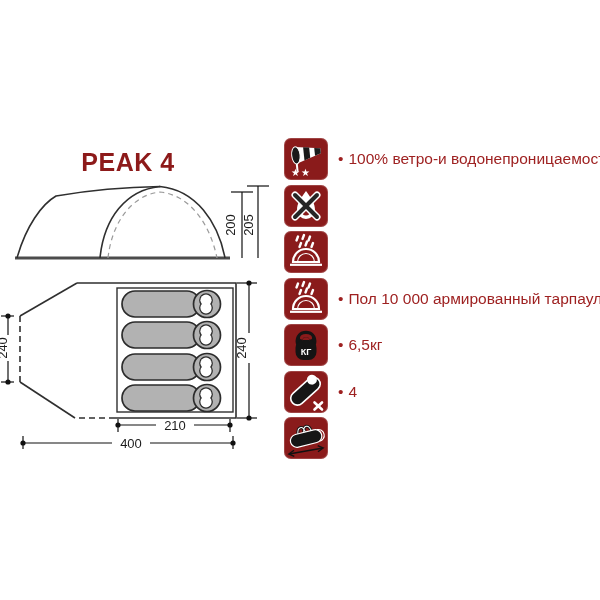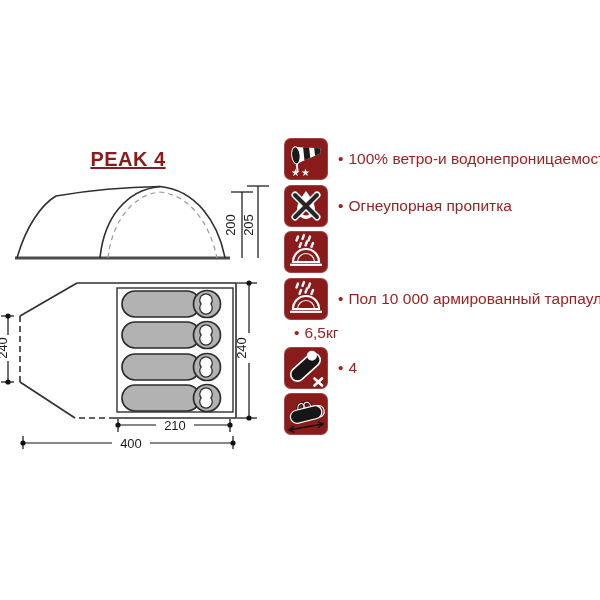--- a/index.html
+++ b/index.html
@@ -1,19 +1,19 @@
 <!DOCTYPE html>
 <html><head>
 <meta charset="utf-8">
 <style>
   html,body{margin:0;padding:0;background:#fff;}
   .screen{position:relative;width:600px;height:600px;background:#fff;overflow:hidden;
           font-family:"Liberation Sans",sans-serif;}
   .title{position:absolute;left:58px;top:148px;width:140px;text-align:center;
-         font-size:20px;font-weight:bold;letter-spacing:.5px;color:#8d1a1a;text-decoration:underline;}
+         font-size:25px;font-weight:bold;letter-spacing:.5px;color:#8d1a1a;}
   .svgbox{position:absolute;}
   .side-view{left:10px;top:178px;}
   .floor-plan{left:0px;top:275px;}
   .features{position:absolute;left:284px;top:138px;display:flex;flex-direction:column;gap:4.5px;}
   .row{display:flex;align-items:center;}
   .icon{width:44px;height:42px;border-radius:7px;background:#8a1b1b;
         box-shadow:inset 0 0 0 1px rgba(255,255,255,.18);flex:0 0 auto;}
   .icon svg{display:block;}
   .label{margin-left:10px;font-size:15.5px;color:#9e2121;white-space:nowrap;}
   .bullet{margin-right:5px;color:#9e2121;}
@@ -162,21 +162,20 @@
       <div class="icon">
         <svg width="44" height="42" viewBox="0 0 44 42">
           <path d="M22,6 C17,13 13,18 13,25 a9,9 0 0 0 18,0 C31,18 27,13 22,6 Z" fill="#fff"></path>
           <path d="M22,17 C19.5,21 18,23.5 18,26.5 a4,4 0 0 0 8,0 C26,23.5 24.5,21 22,17 Z" fill="#8a1b1b"></path>
           <line x1="11" y1="10" x2="33" y2="32" stroke="#fff" stroke-width="7" stroke-linecap="round"></line>
           <line x1="33" y1="10" x2="11" y2="32" stroke="#fff" stroke-width="7" stroke-linecap="round"></line>
           <line x1="11" y1="10" x2="33" y2="32" stroke="#262626" stroke-width="4" stroke-linecap="round"></line>
           <line x1="33" y1="10" x2="11" y2="32" stroke="#262626" stroke-width="4" stroke-linecap="round"></line>
         </svg>
       </div>
-      <div class="label"><span class="bullet">•</span><span>Огнеупорная пропитка</span></div>
     </div>
 
     <div class="row">
       <div class="icon">
         <svg width="44" height="42" viewBox="0 0 44 42">
           <g stroke="#fff" stroke-width="2.4" stroke-linecap="round">
             <line x1="14" y1="5.5" x2="12.5" y2="9.5"></line>
               <line x1="20" y1="4" x2="18.5" y2="8"></line>
               <line x1="26" y1="5.5" x2="24.5" y2="9.5"></line>
             <line x1="17" y1="12" x2="15.5" y2="16"></line>
@@ -203,20 +202,28 @@
           </g>
           <path d="M9,31 A13,13 0 0 1 35,31 Z" fill="none" stroke="#fff" stroke-width="2.2"></path>
           <path d="M13.5,31 A8.5,8.5 0 0 1 30.5,31" fill="none" stroke="#fff" stroke-width="1.1"></path>
           <line x1="6" y1="33.8" x2="38" y2="33.8" stroke="#fff" stroke-width="2.2"></line>
         </svg>
       </div>
       <div class="label"><span class="bullet">•</span><span>Пол 10 000 армированный тарпаулин</span></div>
     </div>
 
     <div class="row">
+      <div class="icon">
+        <svg width="44" height="42" viewBox="0 0 44 42">
+          <path d="M15,19 C13,7 31,7 29,19" fill="none" stroke="#141414" stroke-width="6.5" stroke-linecap="round"></path>
+          <path d="M17.5,14 C18,10.8 26,10.8 26.5,14" fill="none" stroke="#8a1b1b" stroke-width="3.2" stroke-linecap="round"></path>
+          <rect x="11.5" y="16" width="21" height="20" rx="8" fill="#141414"></rect>
+          <text class="kg" x="22" y="30.5" text-anchor="middle">КГ</text>
+        </svg>
+      </div>
       <div class="label"><span class="bullet">•</span><span>6,5кг</span></div>
     </div>
 
     <div class="row">
       <div class="icon">
         <svg width="44" height="42" viewBox="0 0 44 42">
           <g transform="rotate(-42 22 20)">
             <rect x="4" y="13" width="35" height="13.5" rx="6.7" fill="#161616" stroke="#fff" stroke-width="1.6"></rect>
             <circle cx="34" cy="15.5" r="5" fill="#fff"></circle>
           </g>

